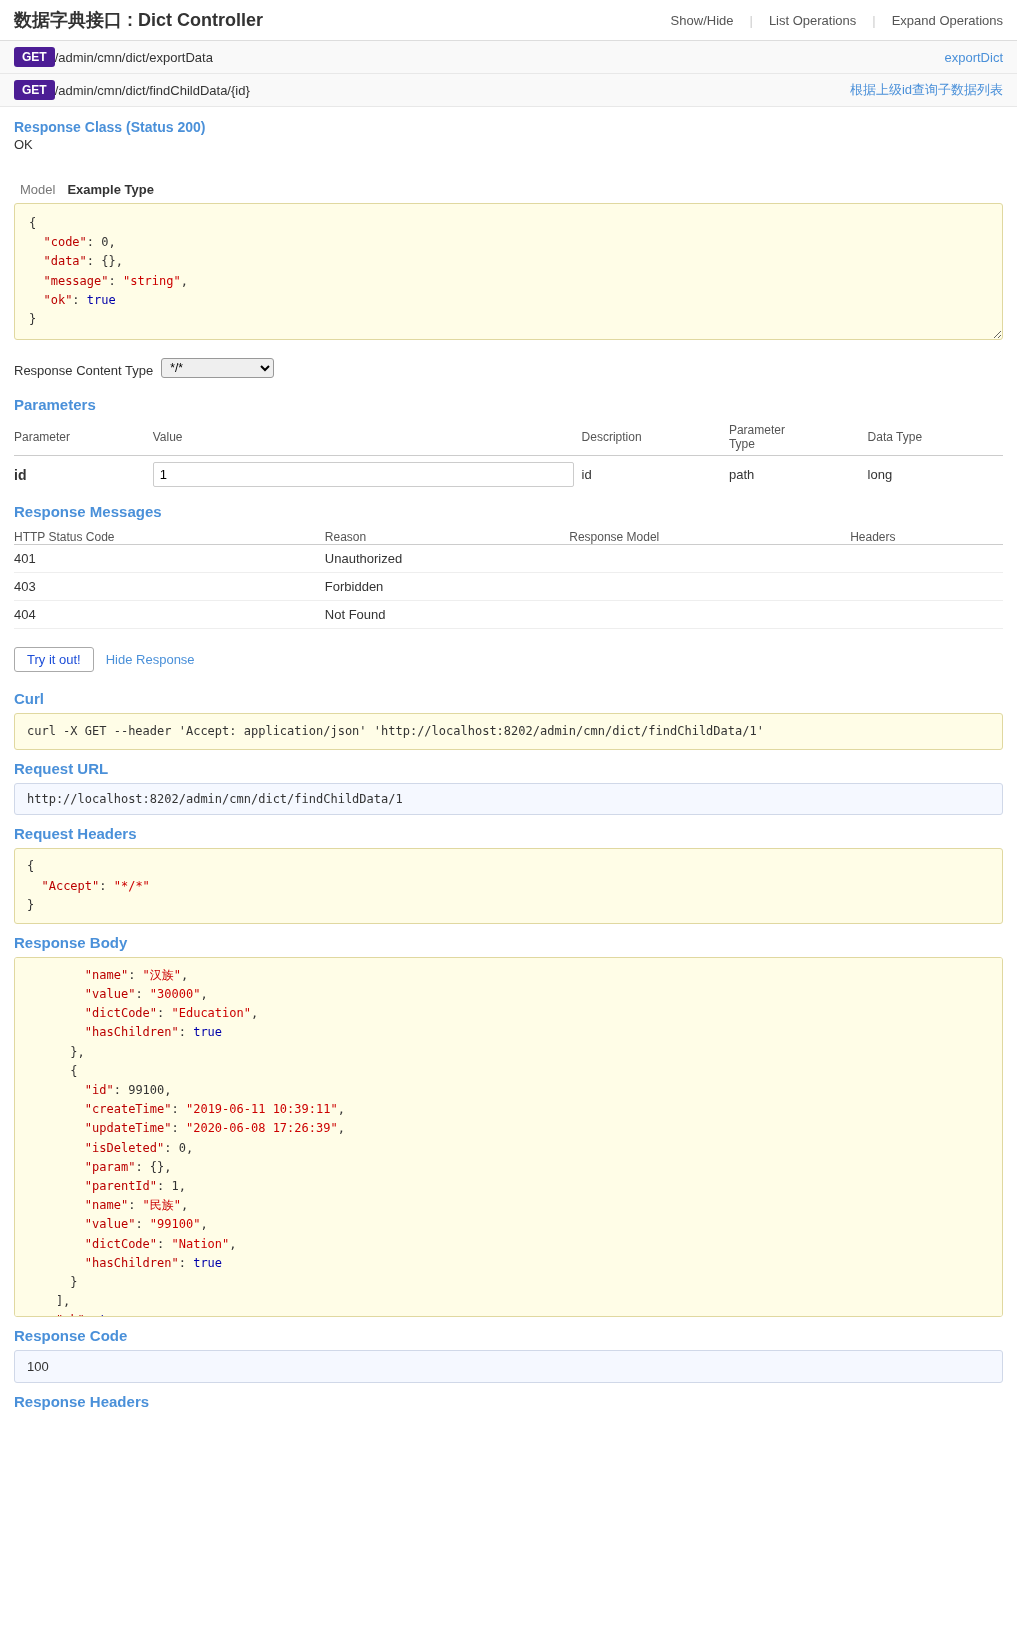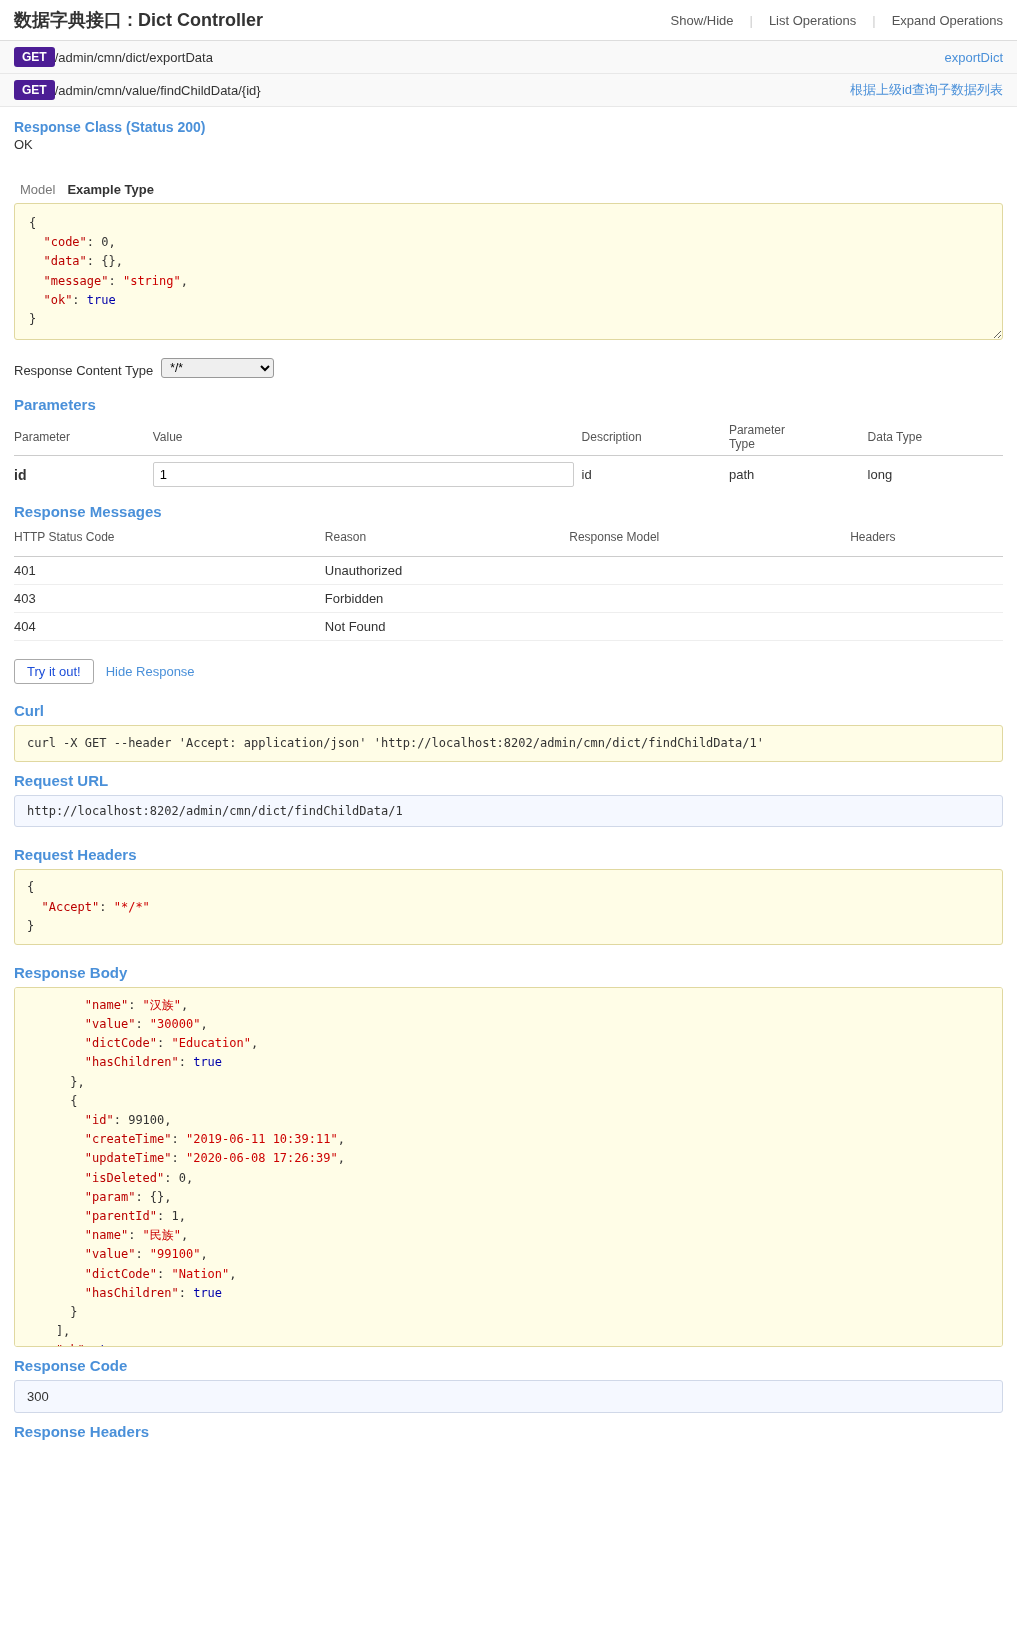--- a/index.html
+++ b/index.html
@@ -47,21 +47,21 @@
     .section-heading { color: #4a90d9; font-size: 15px; font-weight: bold; margin: 10px 0 6px 0; }
 
     .params-table { width: 100%; border-collapse: collapse; margin-bottom: 10px; }
     .params-table th { text-align: left; font-size: 12px; color: #555; font-weight: normal; border-bottom: 1px solid #ccc; padding: 4px 8px 4px 0; }
     .params-table td { padding: 6px 8px 6px 0; vertical-align: middle; font-size: 13px; }
     .params-table tr.data-row td { border-top: 1px solid #eee; }
     .param-name { font-weight: bold; font-size: 14px; }
     .param-input { width: 100%; border: 1px solid #ccc; padding: 4px 6px; font-size: 13px; border-radius: 2px; }
 
     .response-messages-table { width: 100%; border-collapse: collapse; margin-bottom: 10px; }
-    .response-messages-table th { text-align: left; font-size: 12px; color: #555; font-weight: normal; border-bottom: 1px solid #ccc; padding: 4px 8px 12px 0; }
+    .response-messages-table th { text-align: left; font-size: 12px; color: #555; font-weight: normal; border-bottom: 1px solid #ccc; padding: 4px 8px 0 0; }
     .response-messages-table td { padding: 6px 8px 6px 0; font-size: 13px; border-bottom: 1px solid #eee; }
 
     .try-it-row { display: flex; align-items: center; gap: 12px; padding: 8px 0; }
     .try-it-btn {
       background: #fff; border: 1px solid #aaa; border-radius: 3px;
       padding: 4px 12px; font-size: 13px; cursor: pointer; color: #1d4ed8;
     }
     .hide-response-link { color: #4a90d9; font-size: 13px; cursor: pointer; text-decoration: none; }
 
     .curl-section { margin: 10px 0; }
@@ -70,21 +70,21 @@
       padding: 8px 12px; font-family: monospace; font-size: 12px; color: #333;
       line-height: 1.6; word-break: break-all;
     }
 
     .request-url-section { margin: 10px 0; }
     .url-box {
       background: #f5f8ff; border: 1px solid #d0d8e8; border-radius: 3px;
       padding: 8px 12px; font-family: monospace; font-size: 12px; color: #333;
     }
 
-    .request-headers-section { margin: 19px 0; }
+    .request-headers-section { margin: 10px 0; }
     .headers-box {
       background: #fffde7; border: 1px solid #e0d8a0; border-radius: 3px;
       padding: 8px 12px; font-family: monospace; font-size: 12px; color: #333; line-height: 1.6;
     }
 
     .response-body-section { margin: 10px 0; }
     .response-body-box {
       background: #fffde7; border: 1px solid #e0d8a0; border-radius: 3px;
       padding: 8px 12px; font-family: monospace; font-size: 12px; color: #333;
       line-height: 1.6; height: 360px; overflow-y: scroll; position: relative;
@@ -120,21 +120,21 @@
 </div>
 
 <div class="endpoint-row">
   <div class="method-badge">GET</div>
   <div class="endpoint-path">/admin/cmn/dict/exportData</div>
   <div class="endpoint-desc">exportDict</div>
 </div>
 
 <div class="endpoint-row">
   <div class="method-badge">GET</div>
-  <div class="endpoint-path">/admin/cmn/value/findChildData/{id}</div>
+  <div class="endpoint-path">/admin/cmn/dict/findChildData/{id}</div>
   <div class="endpoint-desc">根据上级id查询子数据列表</div>
 </div>
 
 <div class="section-wrapper">
 
   <div class="response-class">
     <h3>Response Class (Status 200)</h3>
     <div class="status-ok">OK</div>
   </div>
 
@@ -261,20 +261,20 @@
       <span class="key-val">&nbsp;&nbsp;&nbsp;&nbsp;&nbsp;&nbsp;&nbsp;&nbsp;<span class="str-key">"hasChildren"</span>: <span class="bool-true">true</span></span><br>
       <span class="key-val">&nbsp;&nbsp;&nbsp;&nbsp;&nbsp;&nbsp;}</span><br>
       <span class="key-val">&nbsp;&nbsp;&nbsp;&nbsp;],</span><br>
       <span class="key-val">&nbsp;&nbsp;&nbsp;&nbsp;<span class="str-key">"ok"</span>: <span class="bool-true">true</span></span><br>
       
     </div>
   </div>
 
   <div class="response-code-section">
     <div class="section-heading">Response Code</div>
-    <div class="response-code-box">300</div>
+    <div class="response-code-box">100</div>
   </div>
 
   <div class="response-headers-section">
     <div class="response-headers-title">Response Headers</div>
   </div>
 
 </div>
 
 </body></html>

